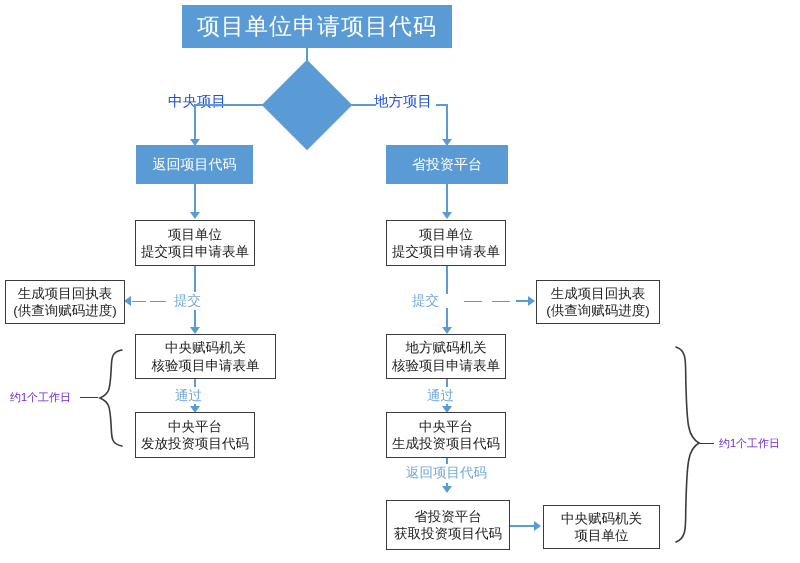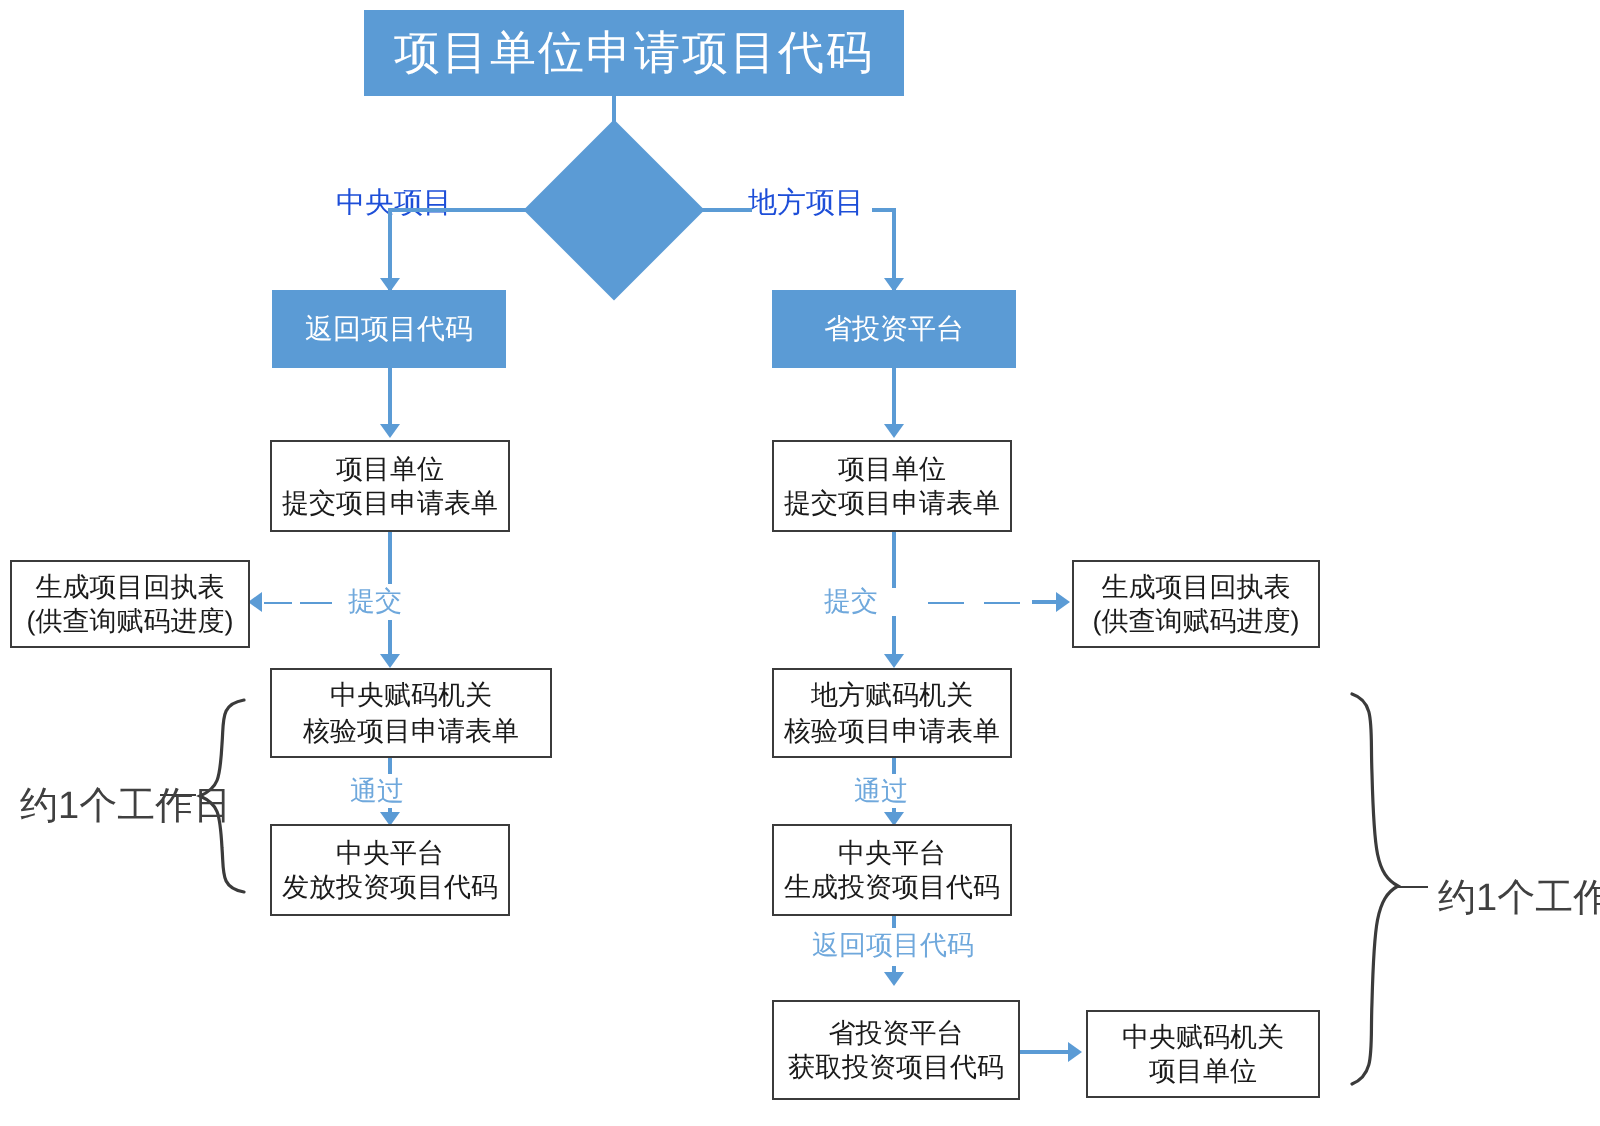--- a/index.html
+++ b/index.html
@@ -89,22 +89,22 @@
     font-size:14.5px;
     color:#1d4ed8;
     white-space:nowrap;
   }
 
   
   .brace{position:absolute;}
   .brace svg{display:block;}
   .brace-label{
     position:absolute;
-    font-size:19px;
-    color:#404040;
+    font-size:11px;
+    color:#6d28d9;
     white-space:nowrap;
   }
   .brace-tick{position:absolute;height:1.2px;background:#3b3b3b;}
 </style>
 </head>
 <body>
 
 <div id="canvas">
 
   <div class="node filled title-node" style="left:182px;top:5px;width:270px;height:43px;">

